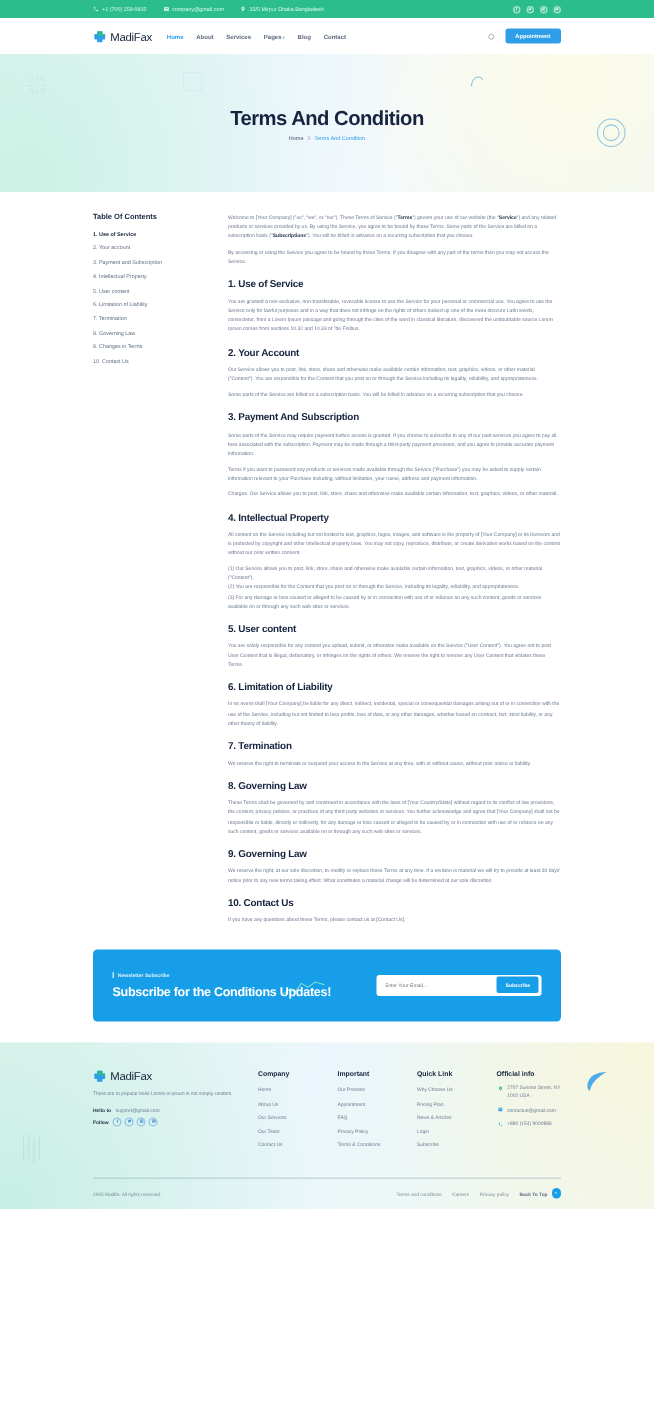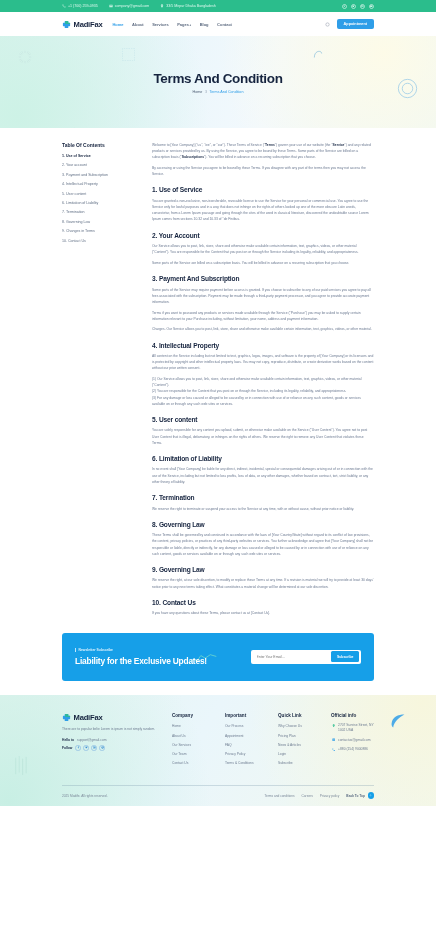--- a/index.html
+++ b/index.html
@@ -28,21 +28,21 @@
   .soc svg { width:2.6px; height:2.6px; fill:#eafcf5; display:block; }
 
   
   .nav {
     height:24px; background:#fff; display:flex; align-items:center;
     padding:0 62px; justify-content:space-between;
   }
   .brand { display:flex; align-items:center; gap:2.5px; }
   .brand-mark { width:9px; height:9px; position:relative; }
   .brand-mark svg { width:100%; height:100%; display:block; }
-  .brand-name { font-size:7.6px; font-weight:700; color:#15233e; letter-spacing:-.2px; }
+  .brand-name { font-size:7.6px; font-weight:400; color:#15233e; letter-spacing:-.2px; }
   .menu { display:flex; gap:8.5px; align-items:center; margin-left:10px; }
   .menu a { font-size:4px; color:#5d6b80; text-decoration:none; font-weight:600; }
   .menu a.active { color:#2f9ee8; }
   .menu .caret { font-size:2.8px; margin-left:.6px; }
   .nav-right { display:flex; align-items:center; gap:6px; }
   .cart { width:7px; height:7px; display:flex; align-items:center; justify-content:center; }
   .cart svg { width:5px; height:5px; fill:none; stroke:#5d6b80; stroke-width:1.6; }
   .appt {
     background:#2f9ee8; color:#fff; font-size:3.8px; font-weight:600;
     padding:3.2px 7px; border-radius:2px; border:0; white-space:nowrap;
@@ -383,21 +383,21 @@
     <div class="nl-squiggle">
       <svg width="30" height="12" viewBox="0 0 70 28" fill="none" stroke="#7fe3c8" stroke-width="1.6">
         <path d="M2 22 L14 14 L20 20 L30 6 L40 12 L52 4 L66 8"></path>
       </svg>
     </div>
     <div class="nl-left">
       <div class="nl-kicker">
         <span class="nl-bar"></span>
         <span class="t">Newsletter Subscribe</span>
       </div>
-      <h2>Liability for the Exclusive Updates!</h2>
+      <h2>Subscribe for the Conditions Updates!</h2>
     </div>
     <form class="nl-form">
       <input type="text" placeholder="Enter Your Email..." style="">
       <button class="nl-btn">Subscribe</button>
     </form>
   </section>
 </div>
 
 <footer class="footer">
   <div class="fleaf">

